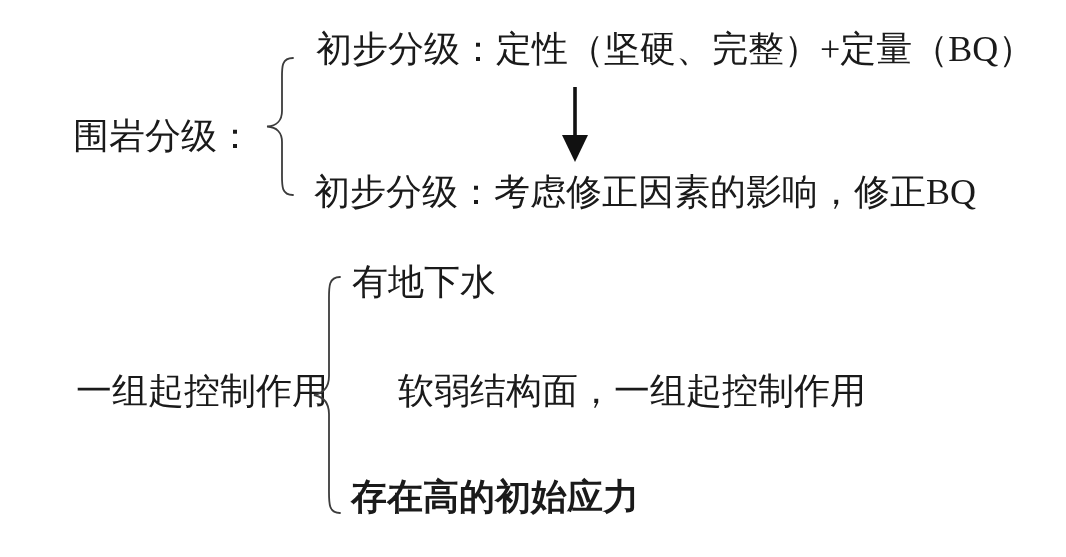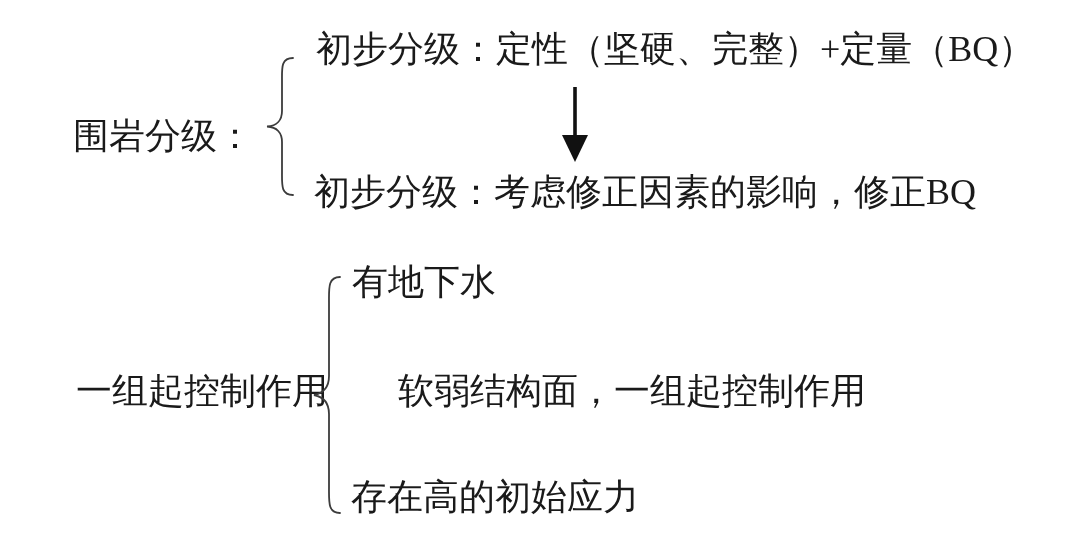--- a/index.html
+++ b/index.html
@@ -70,15 +70,15 @@
   <div class="brace" style="left:308px; top:275px;">
     <svg width="34" height="240" viewBox="0 0 34 240" aria-hidden="true">
       <path d="M 32 2 C 20 2 21 13 21 27 L 21 101 C 21 112 16 118 6 120 C 16 122 21 129 21 139 L 21 213 C 21 227 20 238 32 238"></path>
     </svg>
   </div>
 
   <div class="txt" style="left:352px; top:263px;">有地下水</div>
 
   <div class="txt" style="left:350px; top:372px;margin-left:48px;">软弱结构面，一组起控制作用</div>
 
-  <div class="txt" style="left:351px; top:478px;">存在高的初始应力</div>
+  <div class="txt" style="left:351px; top:478px;font-weight:bold;">存在高的初始应力</div>
 
 </div>
 
 </body></html>

